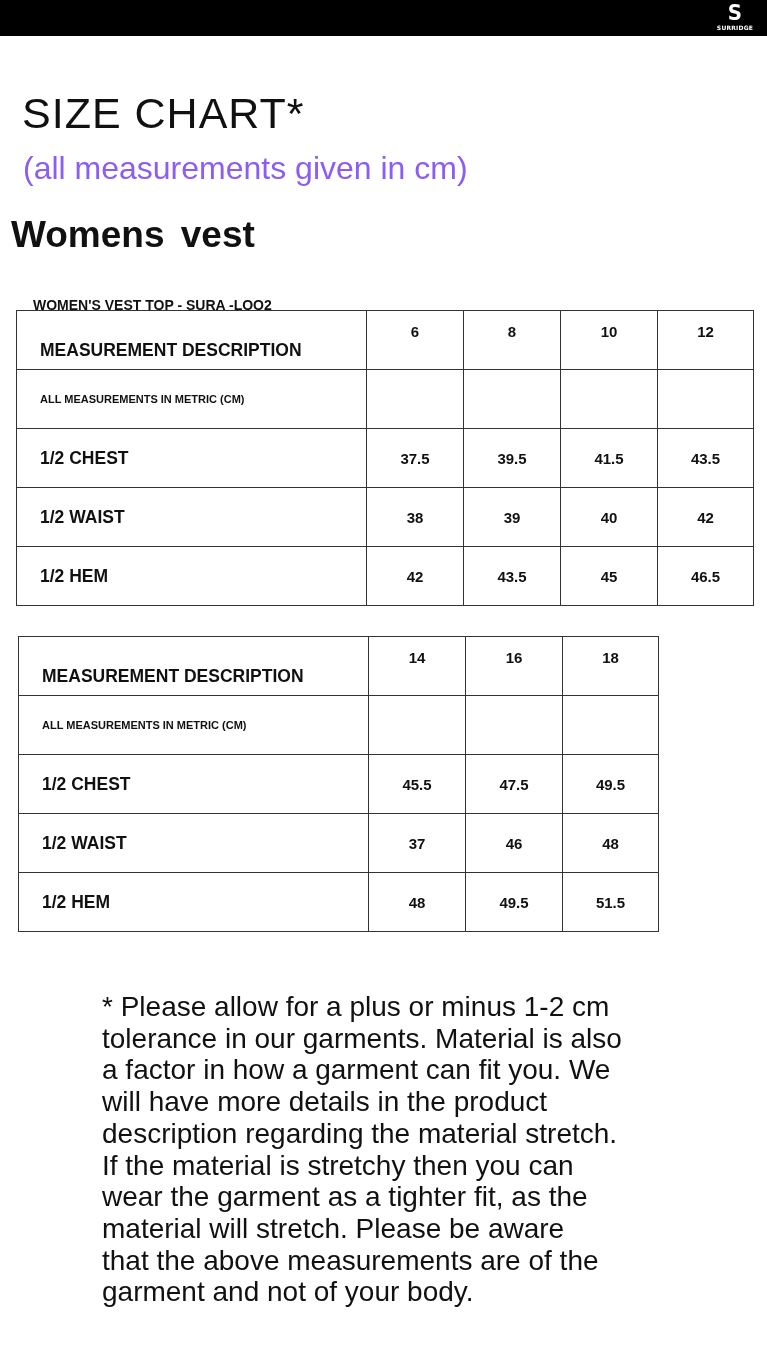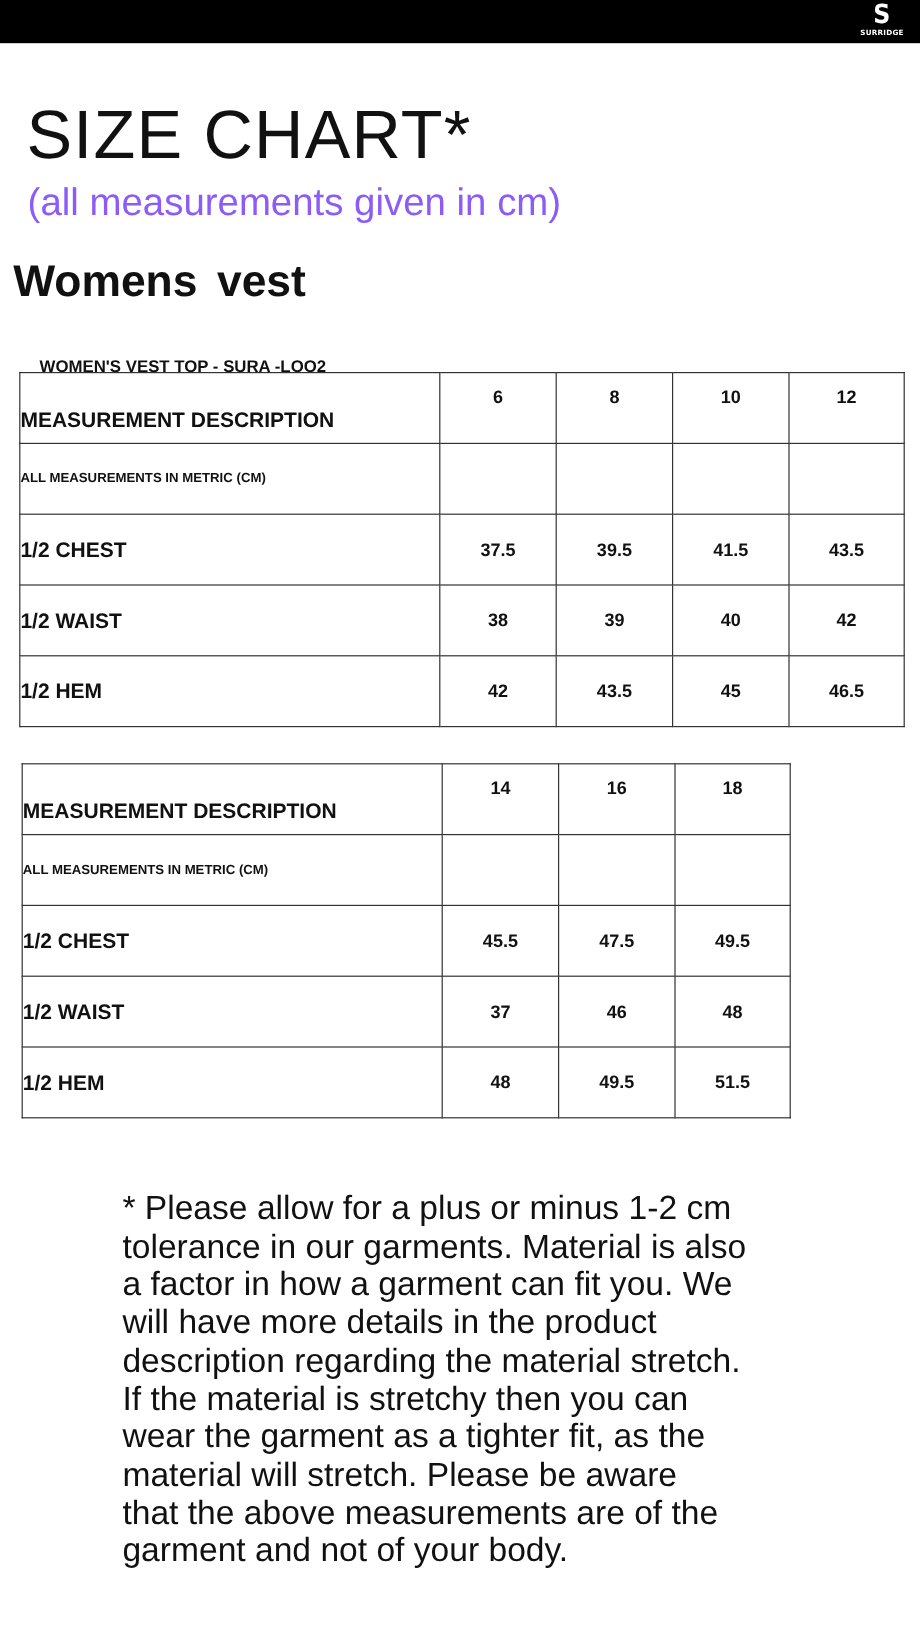--- a/index.html
+++ b/index.html
@@ -1,27 +1,27 @@
 <!DOCTYPE html>
 <html><head>
 <meta charset="utf-8">
 <style>
   html, body { margin: 0; padding: 0; background: #ffffff; }
   body { width: 767px; height: 1359px; position: relative; overflow: hidden; font-family: "Liberation Sans", "DejaVu Sans", sans-serif; color: #111111; }
   .topbar { position: absolute; left: 0; top: 0; width: 767px; height: 36px; background: #000000; }
   .logo { position: absolute; right: 4px; top: 2px; width: 56px; height: 32px; display: flex; flex-direction: column; align-items: center; }
   .logo-s { color: #ffffff; font-family: "DejaVu Sans", sans-serif; font-weight: bold; font-size: 22px; line-height: 22px; transform: scaleX(0.9); }
   .logo-text { color: #ffffff; font-family: "DejaVu Sans", sans-serif; font-weight: bold; font-size: 6px; letter-spacing: 0.2px; line-height: 8px; }
-  .title { position: absolute; left: 22px; top: 80px; font-size: 57px; font-weight: normal; letter-spacing: 1px; margin: 0; line-height: 66px; color: #111; }
+  .title { position: absolute; left: 22px; top: 80px; font-size: 43px; font-weight: normal; letter-spacing: 1px; margin: 0; line-height: 66px; color: #111; }
   .subtitle { position: absolute; left: 23px; top: 152px; font-size: 32px; line-height: 32px; margin: 0; color: #8b5cf6; }
   .section { position: absolute; left: 11px; top: 211px; font-size: 37px; line-height: 48px; margin: 0; color: #111; word-spacing: 6px; text-align: right; }
   .code { position: absolute; left: 17px; top: 280px; font-size: 14px; font-weight: bold; line-height: 18px; margin: 16px; color: #111; }
   table.size { position: absolute; border-collapse: collapse; table-layout: fixed; }
   table.size td { border: 1.5px solid #333; padding: 0; }
-  table.size td.desc { font-weight: bold; font-size: 17.5px; padding-left: 0; color: #111; }
+  table.size td.desc { font-weight: bold; font-size: 17.5px; padding-left: 23px; color: #111; }
   table.size td.desc.small { font-size: 11px; line-height: 20px; }
   table.size td.num { text-align: center; font-weight: bold; font-size: 15px; color: #111; }
   table.size tr.head td.num { vertical-align: top; padding-top: 12px; }
   table.size tr.head td.desc { padding-top: 20px; }
   .t1 { left: 16px; top: 310px; width: 737px; }
   .t2 { left: 18px; top: 636px; width: 640px; }
   .row { height: 59px; }
   .note { position: absolute; left: 102px; top: 991px; width: 590px; font-size: 28px; line-height: 31.7px; margin: 0; color: #111; white-space: pre-line; }
 </style>
 </head>

